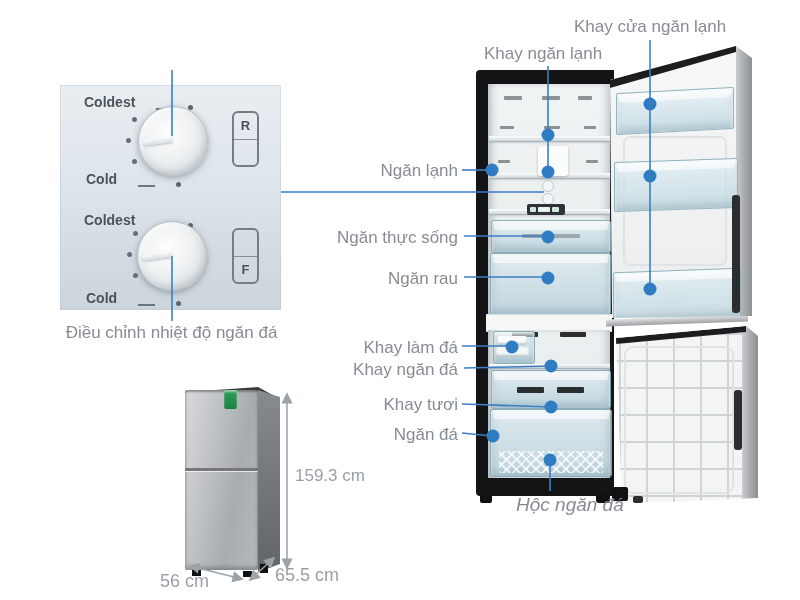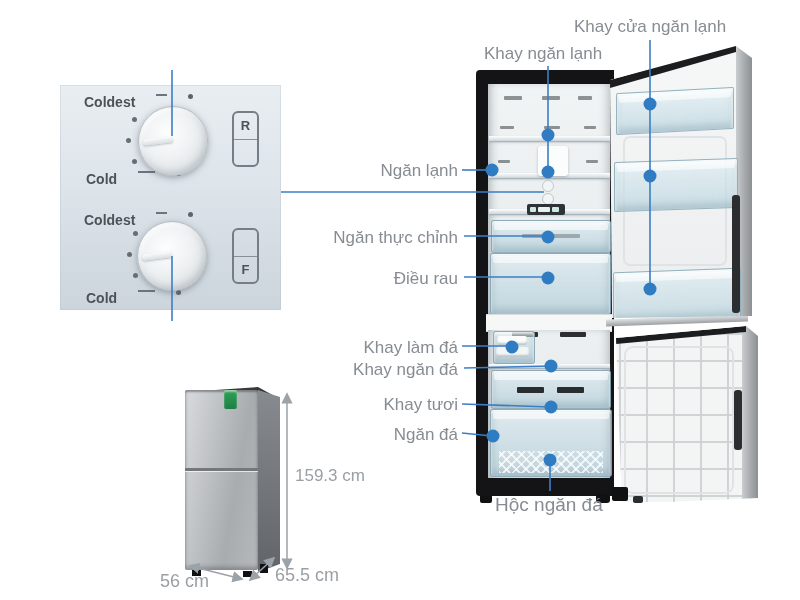--- a/index.html
+++ b/index.html
@@ -17,21 +17,21 @@
   .panel{position:absolute;left:60px;top:85px;width:221px;height:225px;
          background:linear-gradient(180deg,#e9eef2 0%,#dde4ea 45%,#ccd5dc 100%);
          box-shadow:inset 0 0 0 1px rgba(180,192,200,.35);}
   .dial{position:absolute;width:68px;height:68px;border-radius:50%;
         background:radial-gradient(circle at 42% 38%,#fdfefe 0%,#eef1f2 45%,#dde1e4 75%,#d0d5d8 100%);
         box-shadow:0 2px 6px rgba(90,100,112,.5), inset -2px -3px 6px rgba(150,160,168,.45), inset 2px 3px 5px rgba(255,255,255,.9);
         border:1px solid #b7bec3;}
   .dial-pointer{position:absolute;width:30px;height:6px;border-radius:3px;
         background:linear-gradient(180deg,#fafcfc,#d8dee1);box-shadow:0 1px 2px rgba(120,130,140,.5);
         transform:rotate(-7deg);}
-  .dial-label{position:absolute;display:flex;align-items:flex-start;gap:21px;color:#4b5258;font-size:14px;font-weight:bold;}
+  .dial-label{position:absolute;display:flex;align-items:flex-end;gap:21px;color:#4b5258;font-size:14px;font-weight:bold;}
   .dl-dash{display:inline-block;width:11px;height:2px;background:#6d747b;}
   .dl-bullet{display:inline-block;width:5px;height:5px;border-radius:50%;background:#5d646b;}
   .arc-dot{position:absolute;width:5px;height:5px;border-radius:50%;background:#676e75;}
   .panel-btn{position:absolute;width:23px;height:52px;border:2px solid #767d85;border-radius:6px;
         display:flex;flex-direction:column;}
   .pb-cell{flex:1;display:flex;align-items:center;justify-content:center;
         color:#4b5258;font-size:13px;font-weight:bold;}
   .pb-cell.first{border-bottom:1px solid #8a9098;}
 
   
@@ -135,20 +135,21 @@
     <span class="arc-dot" style="left:73px;top:188px;"></span>
     <div class="dial" style="left:77px;top:136px;">
       <div class="dial-pointer" style="left:4px;top:31px;"></div>
     </div>
     <div class="panel-btn" style="left:172px;top:143px;">
       <span class="pb-cell first"></span>
       <span class="pb-cell">F</span>
     </div>
   </div>
 
+  <div class="lbl center" style="left:30px;top:323px;width:283px;">Điều chỉnh nhiệt độ ngăn đá</div>
 
   <div class="cab-black"></div>
 
   <div class="interior cool">
     <span class="vent" style="left:16px;top:12px;width:18px;height:4px;"></span>
     <span class="vent" style="left:54px;top:12px;width:18px;height:4px;"></span>
     <span class="vent" style="left:90px;top:12px;width:14px;height:4px;"></span>
     <span class="vent" style="left:12px;top:42px;width:14px;height:3px;"></span>
     <span class="vent" style="left:56px;top:42px;width:16px;height:3px;"></span>
     <span class="vent" style="left:96px;top:42px;width:12px;height:3px;"></span>
@@ -278,26 +279,26 @@
       <path d="M287,394 V568" marker-start="url(#ah)" marker-end="url(#ah)"></path>
       <path d="M190,566 L242,579" marker-start="url(#ah)" marker-end="url(#ah)"></path>
       <path d="M250,580 L274,558" marker-start="url(#ah)" marker-end="url(#ah)"></path>
     </g>
   </svg>
 
   <div class="lbl" style="left:484px;top:44px;">Khay ngăn lạnh</div>
   <div class="lbl" style="left:574px;top:17px;">Khay cửa ngăn lạnh</div>
   <div class="callout-right" style="top:160px;">Ngăn lạnh</div>
   <div class="callout-right" style="top:227px;">
-    <div>Ngăn thực chỉnh</div>
-  </div>
-  <div class="callout-right" style="top:268px;">Điều rau</div>
+    <div>Ngăn thực sống</div>
+  </div>
+  <div class="callout-right" style="top:268px;">Ngăn rau</div>
   <div class="callout-right" style="top:337px;">Khay làm đá</div>
   <div class="callout-right" style="top:359px;">Khay ngăn đá</div>
   <div class="callout-right" style="top:394px;">Khay tươi</div>
   <div class="callout-right" style="top:424px;">Ngăn đá</div>
-  <div class="lbl" style="left:495px;top:494px;font-size:19px;">Hộc ngăn đá</div>
+  <div class="lbl" style="left:516px;top:494px;font-size:19px;font-style:italic;">Hộc ngăn đá</div>
 
   <div class="dim-lbl" style="left:295px;top:466px;">159.3 cm</div>
   <div class="dim-lbl" style="left:160px;top:571px;font-size:18px;">56 cm</div>
   <div class="dim-lbl" style="left:275px;top:565px;font-size:18px;">65.5 cm</div>
 
 </div>
 
 </body></html>

